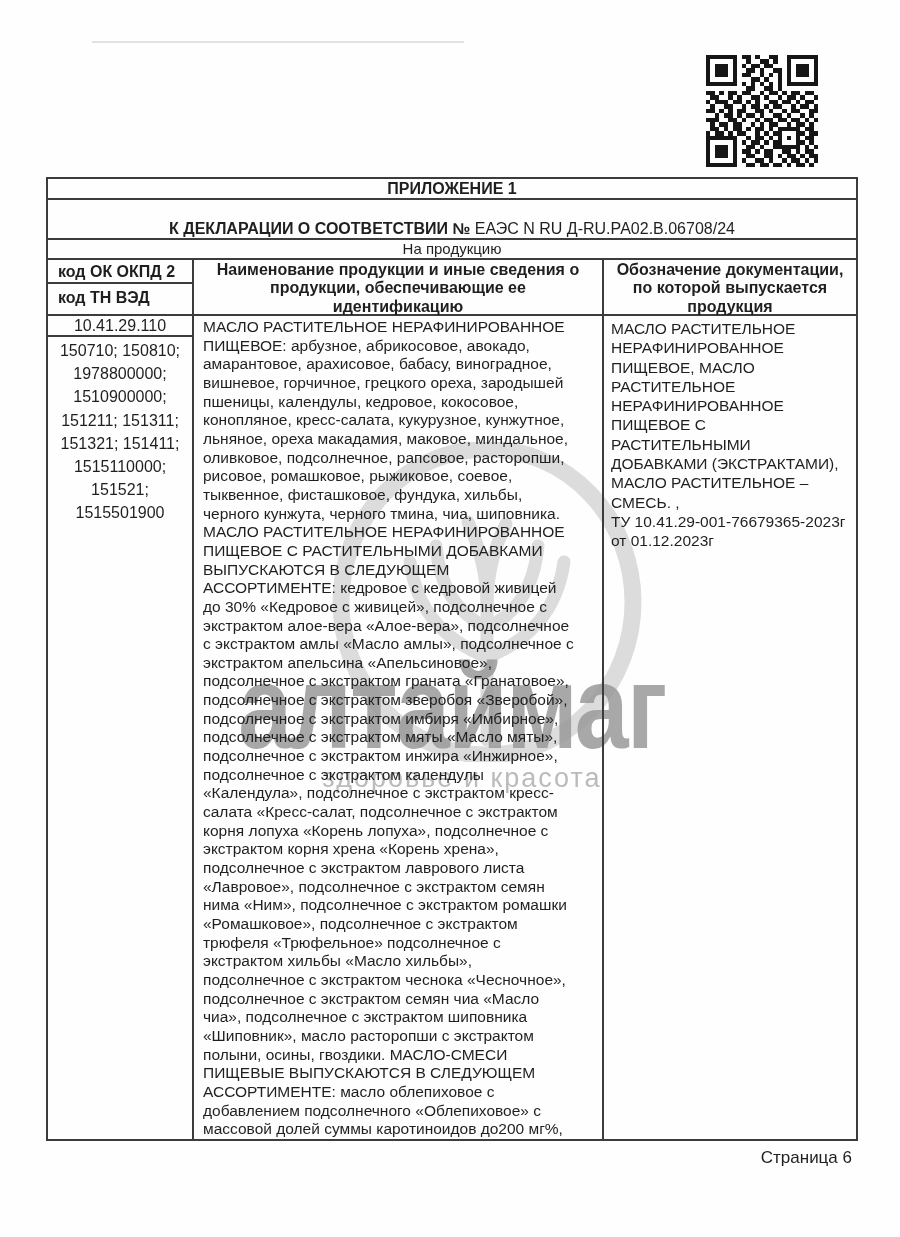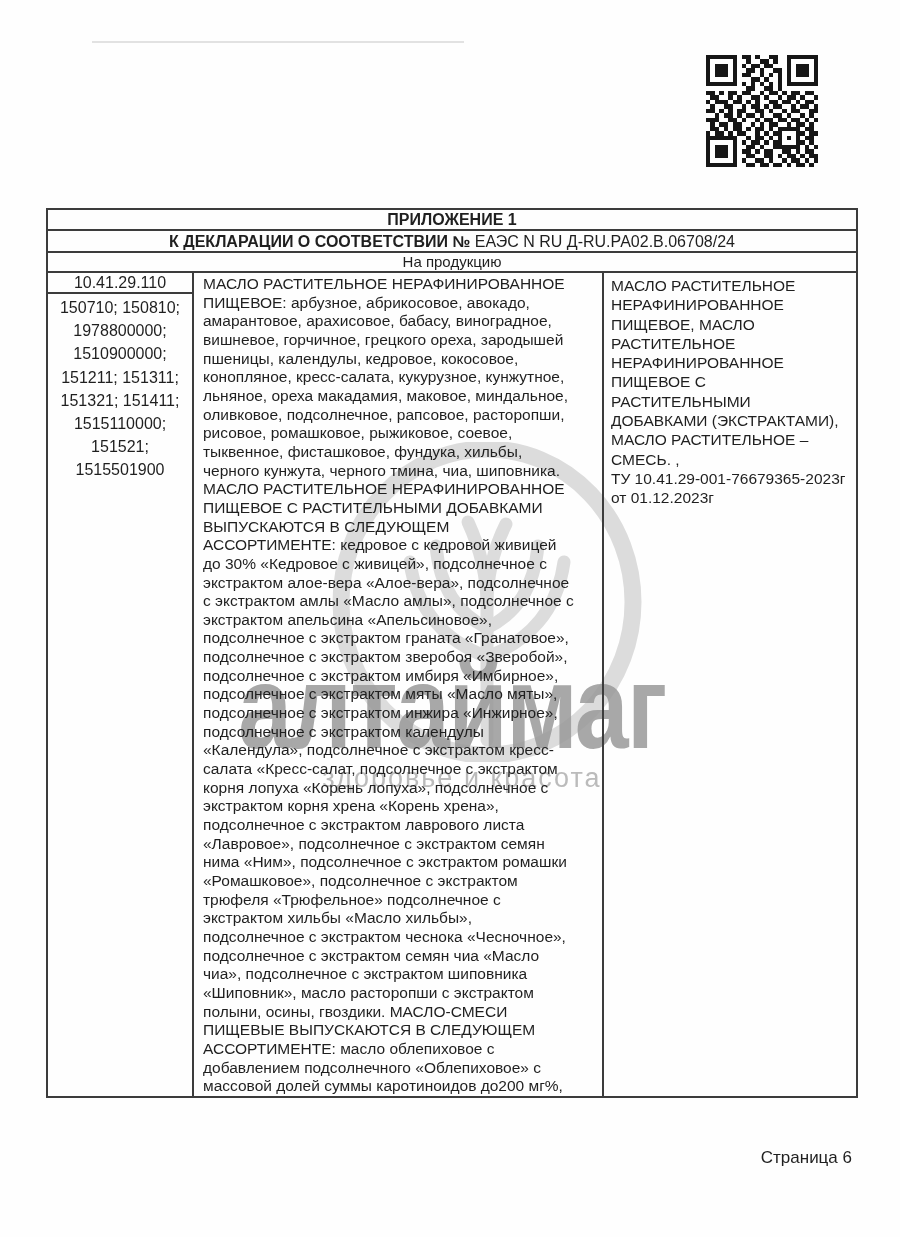--- a/index.html
+++ b/index.html
@@ -18,26 +18,26 @@
   
   .wm-logo { position:absolute; left:332px; top:442px; z-index:1; opacity:0.13; }
   .wm-brand { position:absolute; left:0; top:648px; width:904px; text-align:center;
               z-index:1; font-size:118px; font-weight:bold; line-height:1;
               color:#9a9a9a; opacity:0.85; letter-spacing:-2px;
               transform:scaleX(0.82); transform-origin:center; }
   .wm-tag { position:absolute; left:0; top:763px; width:924px; text-align:center;
             z-index:1; font-size:27px; color:#b4b4b4; letter-spacing:2px; opacity:0.9; }
 
   
-  .doc-table { position:absolute; left:46px; top:208px; width:812px; z-index:2;
+  .doc-table { position:absolute; left:46px; top:177px; width:812px; z-index:2;
                border:2px solid #3c3c3c; background:transparent; }
   .t-row1 { height:21px; line-height:20px; text-align:center; font-weight:bold;
             font-size:16px; border-bottom:2px solid #3c3c3c; }
   .t-row2 { height:22px; line-height:21px; text-align:center; font-size:16px;
-            border-bottom:2px solid #3c3c3c; }
+            border-bottom:2px solid #3c3c3c;margin-top:18px; }
   .t-row2 .lbl { font-weight:bold; }
   .t-row3 { height:20px; line-height:17px; text-align:center; font-size:15px;
             border-bottom:2px solid #3c3c3c; }
   .t-head { display:flex; height:56px; border-bottom:2px solid #3c3c3c; }
   .h-col1 { width:146px; border-right:2px solid #3c3c3c; display:flex; flex-direction:column; }
   .h-col1-top { height:24px; border-bottom:2px solid #3c3c3c; font-weight:bold;
                 font-size:16px; line-height:23px; padding-left:10px; }
   .h-col1-bot { flex:1; font-weight:bold; font-size:16px; line-height:28px; padding-left:10px; }
   .h-col2 { width:410px; border-right:2px solid #3c3c3c; text-align:center;
             font-weight:bold; font-size:16px; line-height:18.4px; padding-top:1px;
@@ -429,20 +429,32 @@
   <div class="doc-table">
 
     <div class="t-row1">ПРИЛОЖЕНИЕ 1</div>
 
     <div class="t-row2">
       <span class="lbl">К ДЕКЛАРАЦИИ О СООТВЕТСТВИИ №</span><span> ЕАЭС N RU Д-RU.РА02.В.06708/24</span>
     </div>
 
     <div class="t-row3">На продукцию</div>
 
+    <div class="t-head">
+      <div class="h-col1">
+        <div class="h-col1-top">код ОК ОКПД 2</div>
+        <div class="h-col1-bot">код ТН ВЭД</div>
+      </div>
+      <div class="h-col2">Наименование продукции и иные сведения о
+продукции, обеспечивающие ее
+идентификацию</div>
+      <div class="h-col3">Обозначение документации,
+по которой выпускается
+продукция</div>
+    </div>
 
     <div class="t-body">
       <div class="b-col1">
         <div class="okpd">10.41.29.110</div>
         <div class="tnved">150710; 150810;
 1978800000;
 1510900000;
 151211; 151311;
 151321; 151411;
 1515110000;

